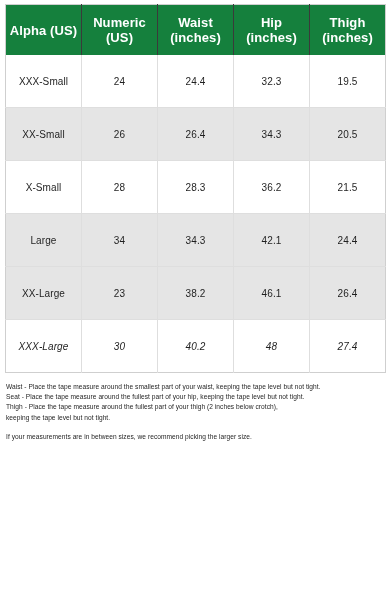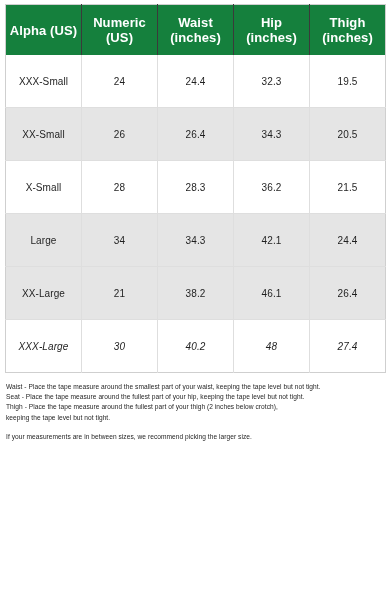--- a/index.html
+++ b/index.html
@@ -128,21 +128,21 @@
       </tr>
       <tr class="row-alt">
         <td>Large</td>
         <td>34</td>
         <td>34.3</td>
         <td>42.1</td>
         <td>24.4</td>
       </tr>
       <tr class="row-alt">
         <td>XX-Large</td>
-        <td>21</td>
+        <td>23</td>
         <td>38.2</td>
         <td>46.1</td>
         <td>26.4</td>
       </tr>
       <tr class="row-base">
         <td>XXX-Large</td>
         <td>30</td>
         <td>40.2</td>
         <td>48</td>
         <td>27.4</td>

